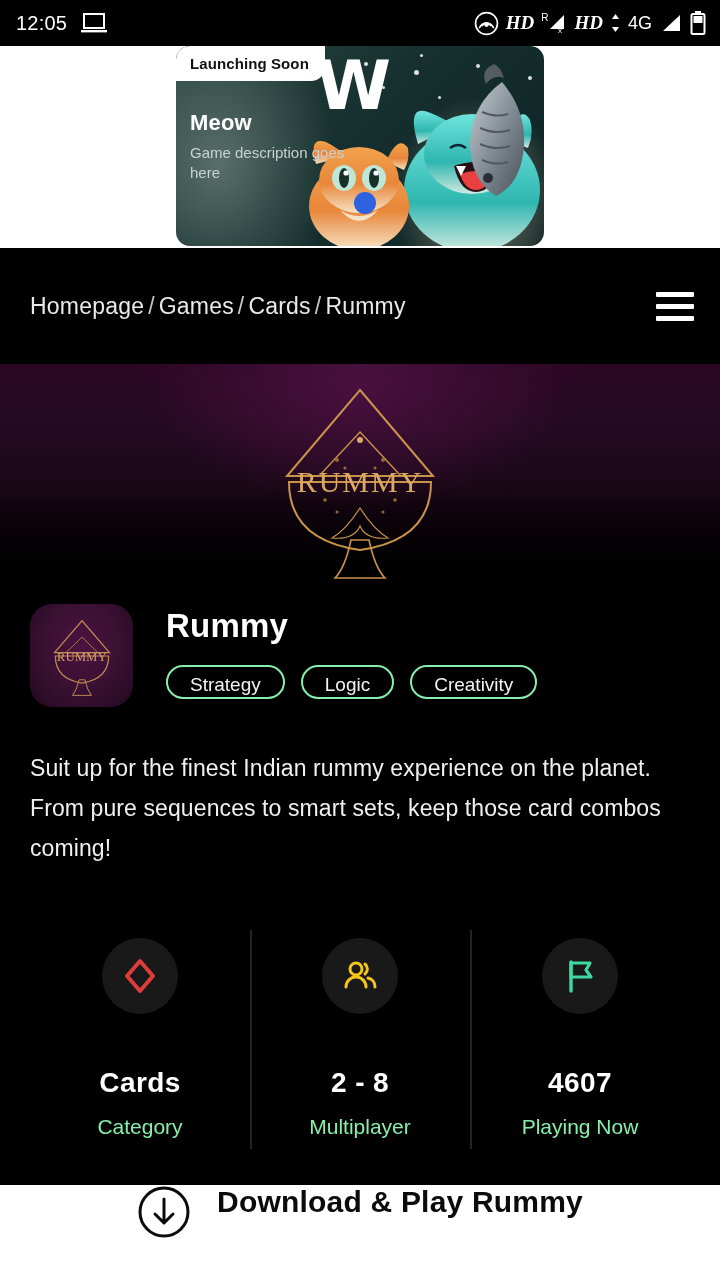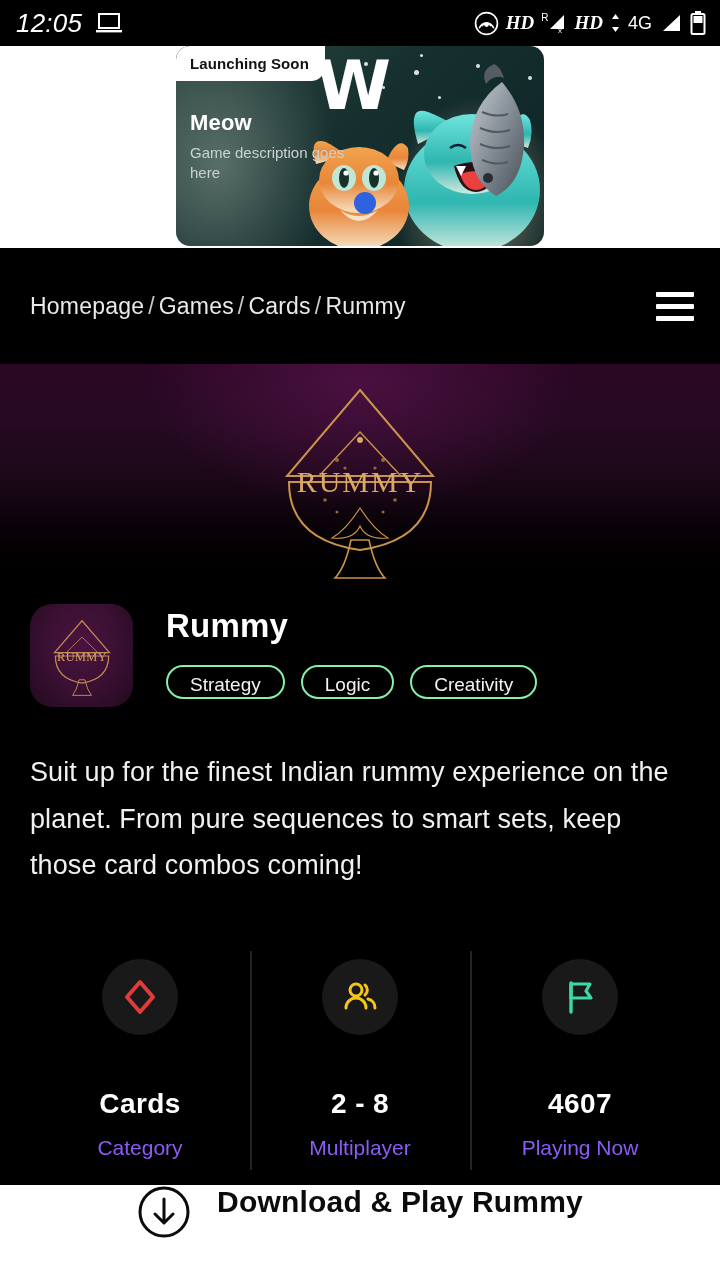--- a/index.html
+++ b/index.html
@@ -11,21 +11,21 @@
     position:relative;
   }
 
   
   .statusbar{
     height:46px; background:#000; color:#fff;
     display:flex; align-items:center; justify-content:space-between;
     padding:0 14px 0 16px; position:relative; z-index:5;
   }
   .sb-left{ display:flex; align-items:center; gap:14px; }
-  .sb-clock{ font-size:26px; font-weight:400; letter-spacing:.2px;font-style:italic; }
+  .sb-clock{ font-size:20px; font-weight:400; letter-spacing:.2px; }
   .sb-right{ display:flex; align-items:center; gap:7px; }
   .sb-hd{ font-size:19px; font-weight:700; font-style:italic; font-family:"Liberation Serif",serif; }
   .sb-4g{ font-size:18px; font-weight:400; }
   .sb-sup{ font-size:10px; vertical-align:super; }
 
   
   .banner-wrap{
     background:#fff; height:202px; position:relative;
     display:flex; justify-content:center; align-items:flex-start;
   }
@@ -97,37 +97,37 @@
     display:flex; align-items:center; justify-content:center; overflow:hidden;
   }
   .title-col{ padding-left:33px; padding-top:3px; }
   .game-title{ color:#fff; font-size:33px; font-weight:700; letter-spacing:.2px; }
   .tags{ display:flex; gap:16px; margin-top:20px; }
   .tag{
     border:2px solid #86efac; border-radius:40px; color:#f2f2f2;
     font-size:19px; padding:8px 22px 1px; white-space:nowrap; line-height:1.1;
   }
   .desc{
-    color:#f0f0f0; font-size:27px; line-height:1.73;
+    color:#f0f0f0; font-size:23px; line-height:1.73;
     margin-top:42px; letter-spacing:.1px;
   }
 
   
   .stats{ display:flex; margin-top:70px; padding-bottom:36px; }
   .stat{ flex:1; display:flex; flex-direction:column; align-items:center; position:relative; }
   .stat + .stat::before{
     content:""; position:absolute; left:0; top:-8px; bottom:-10px;
     width:2px; background:#242424;
   }
   .stat-ic{
     width:76px; height:76px; border-radius:50%; background:#191919;
     display:flex; align-items:center; justify-content:center;
   }
   .stat-val{ color:#fff; font-size:28px; font-weight:700; margin-top:53px; letter-spacing:.4px; }
-  .stat-lbl{ color:#8b5cf6; font-size:21px; margin-top:16px; }
+  .stat-lbl{ color:#86efac; font-size:21px; margin-top:16px; }
 
   
   .cta{
     position:absolute; left:0; right:0; bottom:0; height:95px;
     background:#fff; display:flex; align-items:flex-start; justify-content:center;
     gap:26px; cursor:pointer;
   }
   .cta-txt{ color:#0b0b0b; font-size:30px; font-weight:700; letter-spacing:.2px; }
   .blackstrip{ position:absolute; left:0; right:0; bottom:95px; height:10px; background:#000; }
 </style>

